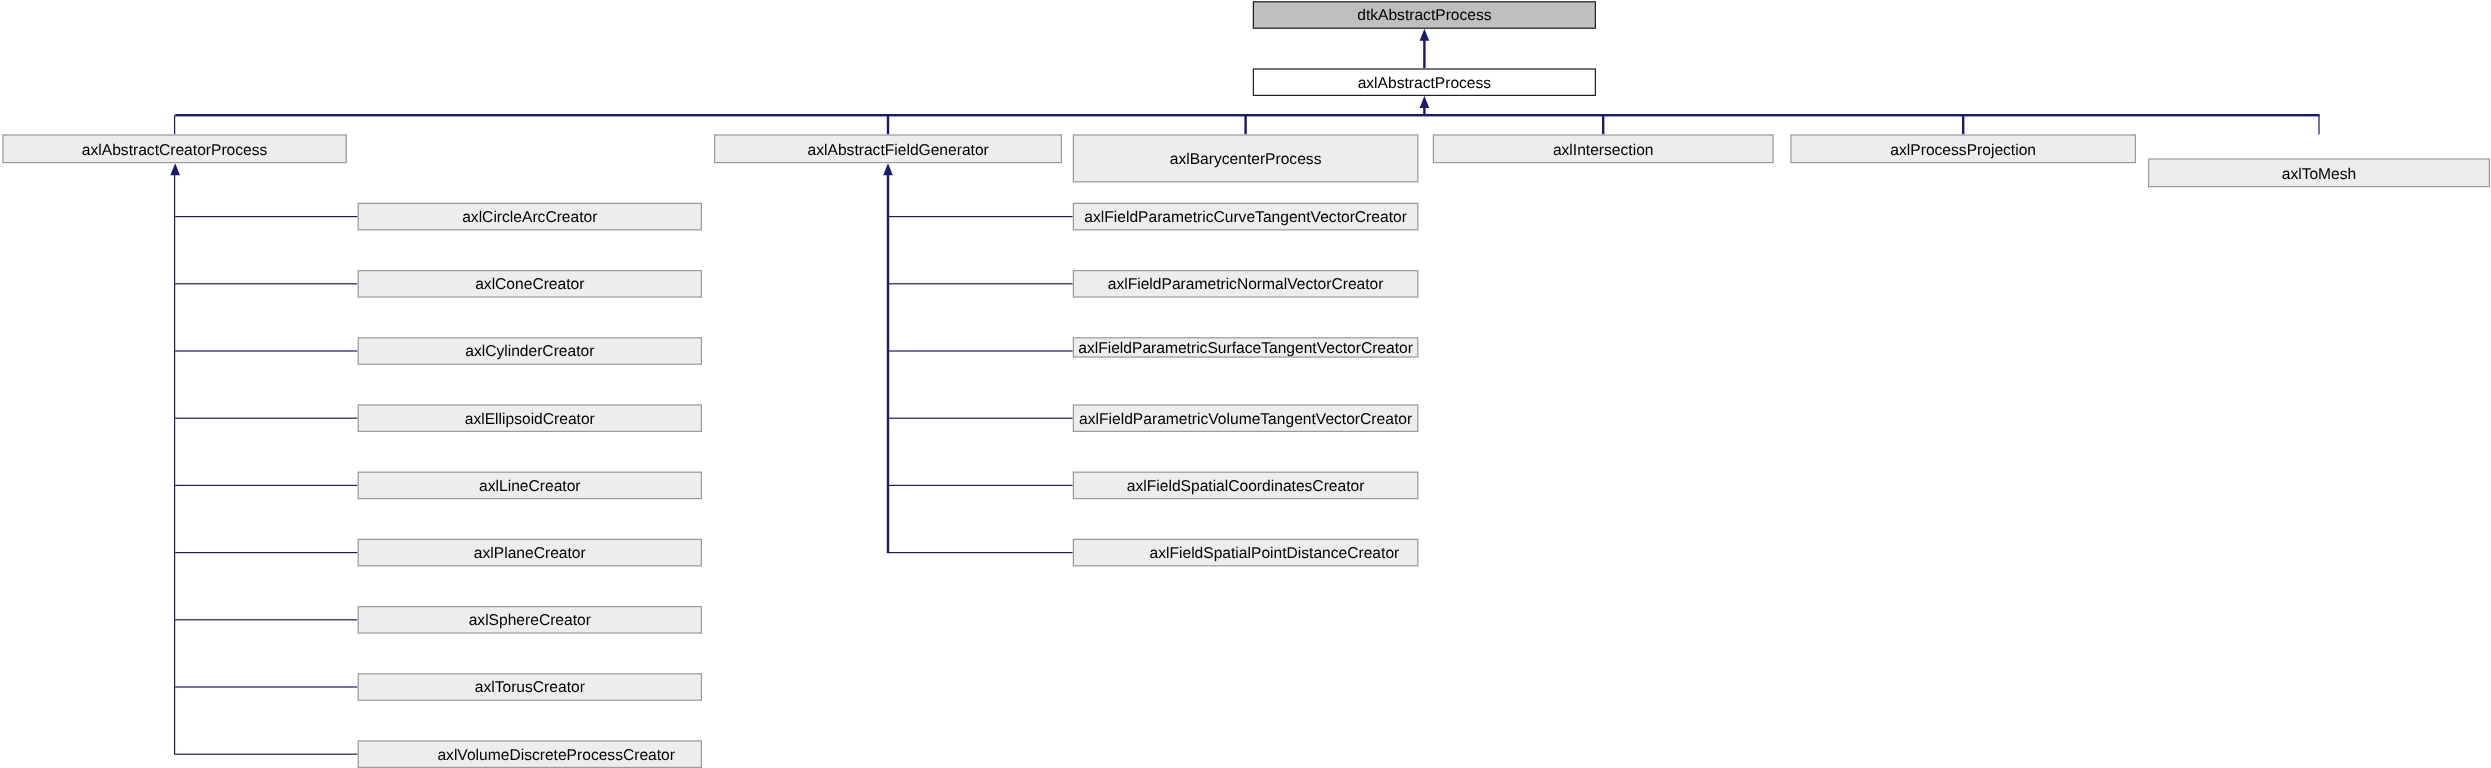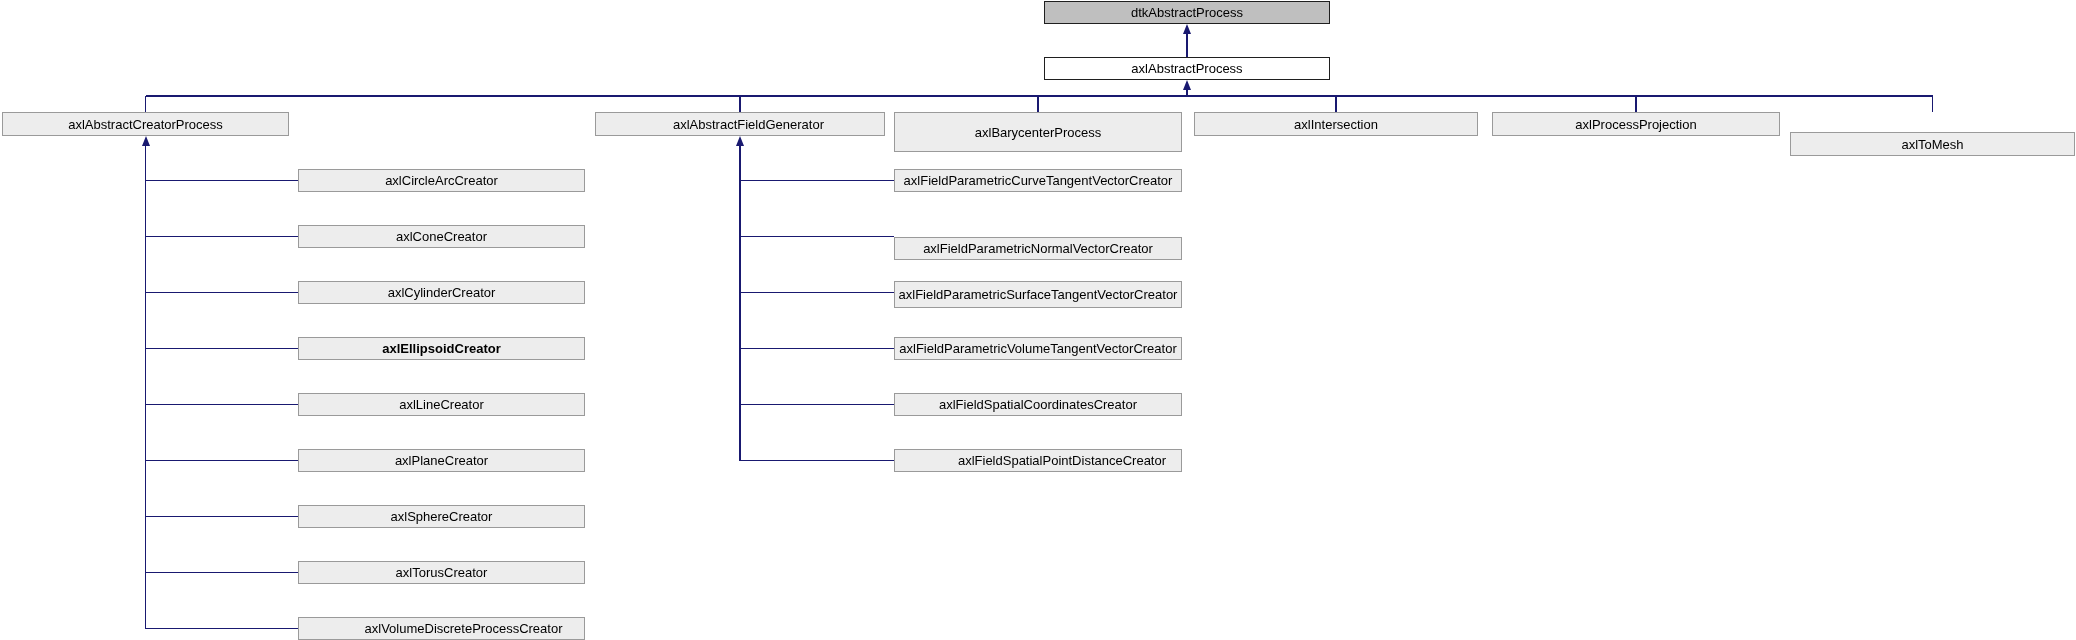--- a/index.html
+++ b/index.html
@@ -74,30 +74,30 @@
       <div class="edge-h" style="left: 740px; top: 403.75px; width: 154px;"></div>
       <div class="edge-h" style="left: 740px; top: 459.75px; width: 154px;"></div>
     </div>
   <div class="node root" style="left:1044px; top:1px; width:286px; height:23px;">dtkAbstractProcess</div>
   <div class="node base" style="left:1044px; top:57px; width:286px; height:23px;">axlAbstractProcess</div>
   <div id="nodes">
       <div class="node sub" style="left: 2px; top: 112px; width: 287px; height: 24px;">axlAbstractCreatorProcess</div>
       <div class="node sub" style="left: 298px; top: 169px; width: 287px; height: 23px;">axlCircleArcCreator</div>
       <div class="node sub" style="left: 298px; top: 225px; width: 287px; height: 23px;">axlConeCreator</div>
       <div class="node sub" style="left: 298px; top: 281px; width: 287px; height: 23px;">axlCylinderCreator</div>
-      <div class="node sub" style="left: 298px; top: 337px; width: 287px; height: 23px; font-weight: bold;">axlEllipsoidCreator</div>
+      <div class="node sub" style="left: 298px; top: 337px; width: 287px; height: 23px;">axlEllipsoidCreator</div>
       <div class="node sub" style="left: 298px; top: 393px; width: 287px; height: 23px;">axlLineCreator</div>
       <div class="node sub" style="left: 298px; top: 449px; width: 287px; height: 23px;">axlPlaneCreator</div>
       <div class="node sub" style="left: 298px; top: 505px; width: 287px; height: 23px;">axlSphereCreator</div>
       <div class="node sub" style="left: 298px; top: 561px; width: 287px; height: 23px;">axlTorusCreator</div>
       <div class="node sub" style="left: 298px; top: 617px; width: 287px; height: 23px; padding-left: 44px;">axlVolumeDiscreteProcessCreator</div>
       <div class="node sub" style="left: 595px; top: 112px; width: 290px; height: 24px; padding-left: 17px;">axlAbstractFieldGenerator</div>
       <div class="node sub" style="left: 894px; top: 169px; width: 288px; height: 23px;">axlFieldParametricCurveTangentVectorCreator</div>
-      <div class="node sub" style="left: 894px; top: 237px; width: 288px; height: 23px;">axlFieldParametricNormalVectorCreator</div>
-      <div class="node sub" style="left: 894px; top: 281px; width: 288px; height: 27px;">axlFieldParametricSurfaceTangentVectorCreator</div>
+      <div class="node sub" style="left: 894px; top: 225px; width: 288px; height: 23px;">axlFieldParametricNormalVectorCreator</div>
+      <div class="node sub" style="left: 894px; top: 281px; width: 288px; height: 17px;">axlFieldParametricSurfaceTangentVectorCreator</div>
       <div class="node sub" style="left: 894px; top: 337px; width: 288px; height: 23px;">axlFieldParametricVolumeTangentVectorCreator</div>
       <div class="node sub" style="left: 894px; top: 393px; width: 288px; height: 23px;">axlFieldSpatialCoordinatesCreator</div>
       <div class="node sub" style="left: 894px; top: 449px; width: 288px; height: 23px; padding-left: 48px;">axlFieldSpatialPointDistanceCreator</div>
       <div class="node sub" style="left: 894px; top: 112px; width: 288px; height: 40px;">axlBarycenterProcess</div>
       <div class="node sub" style="left: 1194px; top: 112px; width: 284px; height: 24px; text-align: right;">axlIntersection</div>
       <div class="node sub" style="left: 1492px; top: 112px; width: 288px; height: 24px;">axlProcessProjection</div>
       <div class="node sub" style="left: 1790px; top: 112px; width: 285px; height: 24px; margin-top: 20px;">axlToMesh</div>
     </div>
 </div>
 

